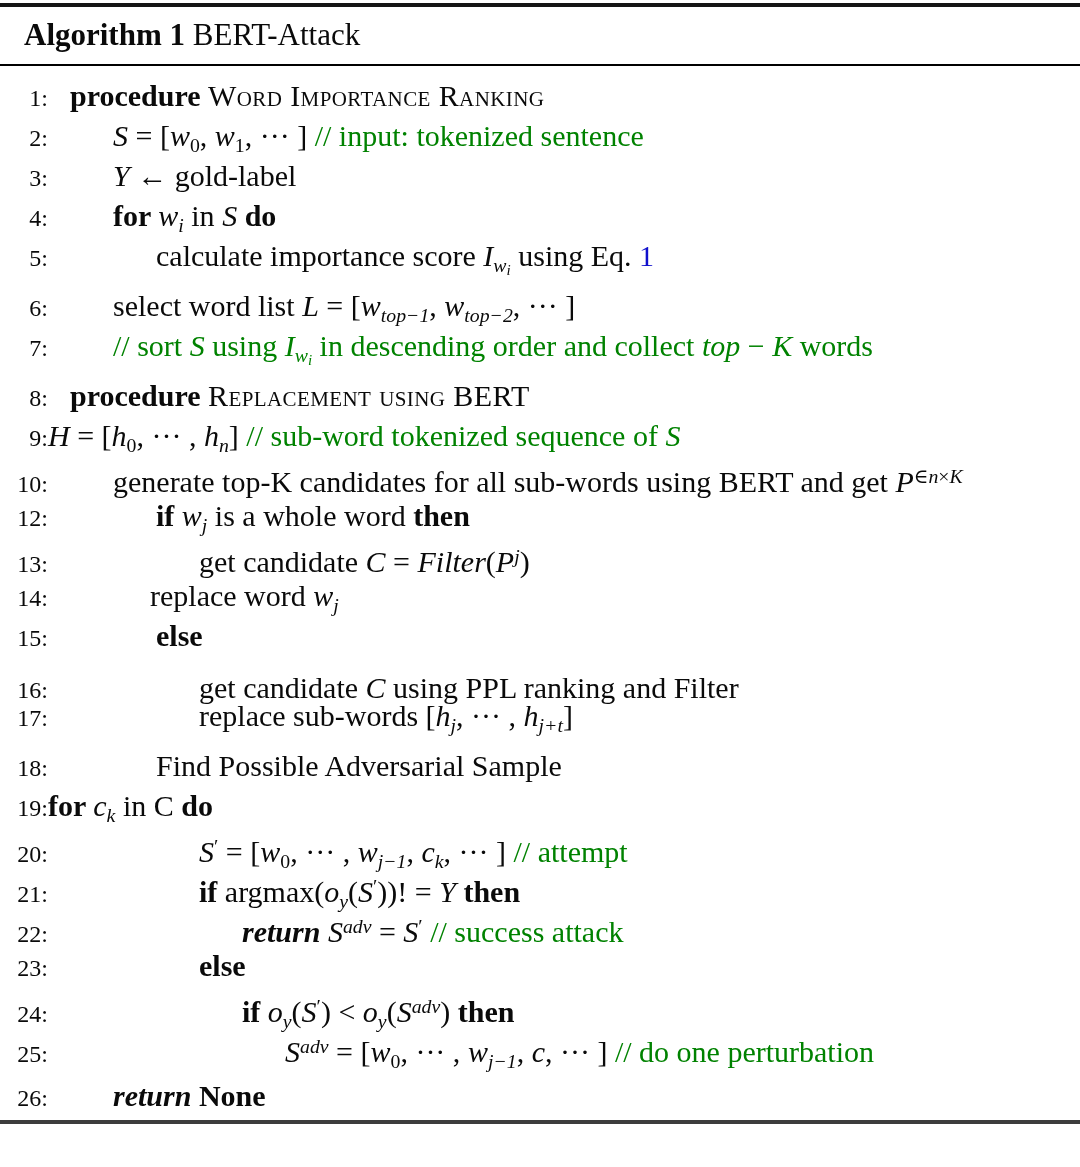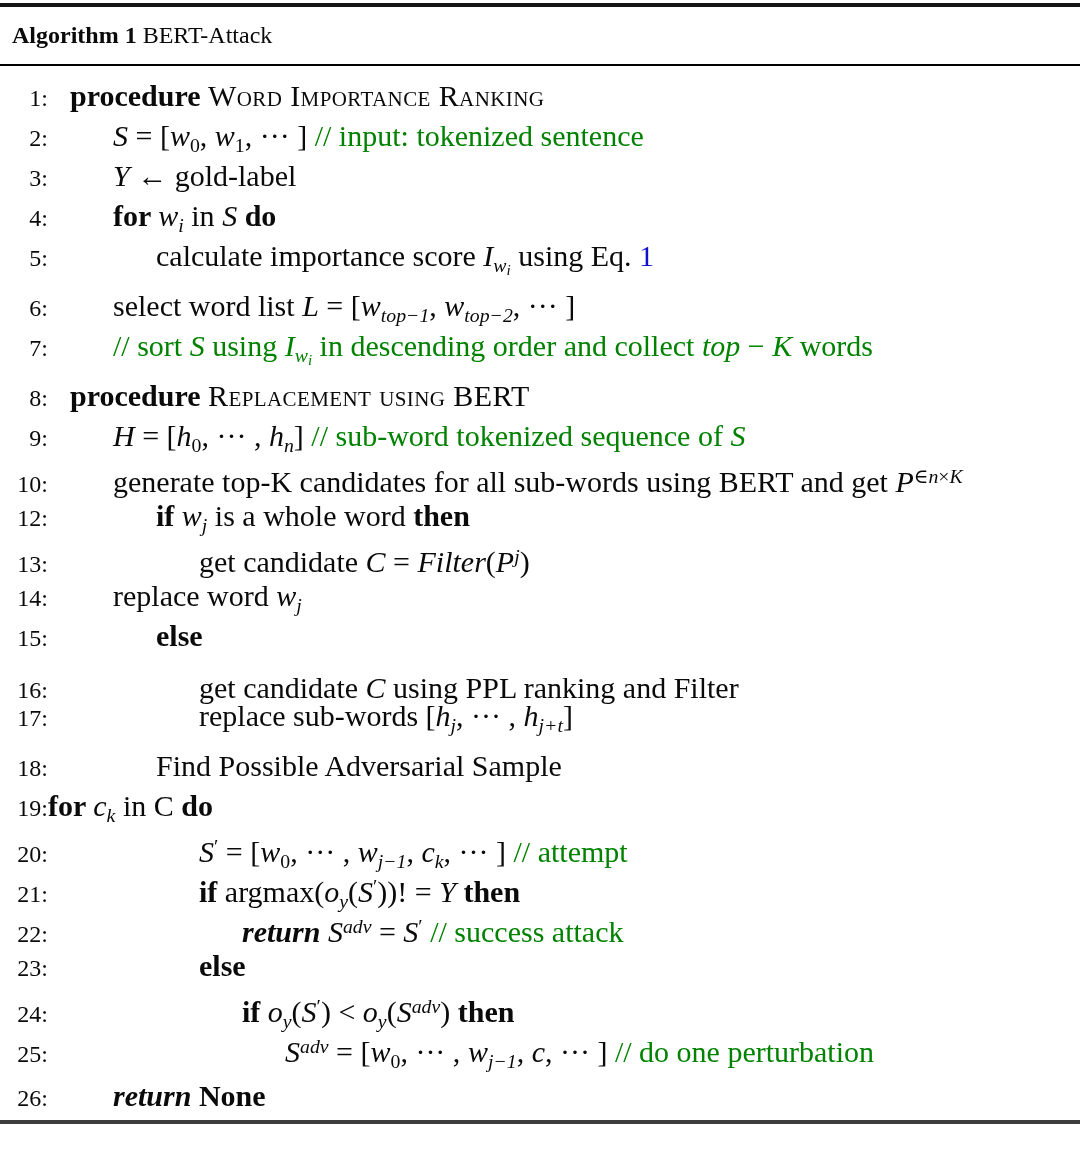--- a/index.html
+++ b/index.html
@@ -15,23 +15,23 @@
     overflow: hidden;
     padding-top: 3px;
     color: var(--ink);
     font-family: "Liberation Serif", "DejaVu Serif", serif;
   }
   .top-rule    { height: 4px; background: #151515; }
   .mid-rule    { height: 2px; background: #000000; }
   .bottom-rule { height: 4px; background: #3d3d3d; margin-top: 4px; }
 
   .algo-header {
-    font-size: 24px;
+    font-size: 31px;
     line-height: 38px;
-    padding: 9px 8px 10px 12px;
+    padding: 9px 8px 10px 24px;
     white-space: nowrap;
   }
   .algo-header .alg-label { font-weight: 700; }
 
   .lines { padding-top: 10px; }
 
   .line {
     display: flex;
     align-items: baseline;
     line-height: 40px;
@@ -106,37 +106,37 @@
     <div class="line">
       <span class="num">7:</span>
       <span class="content" style="margin-left: 65px;"><span class="s-g">// sort </span><span class="s-gi">S</span><span class="s-g"> using </span><span class="s-gi">I</span><span class="s-gsub">w</span><span class="s-gsub2">i</span><span class="s-g"> in descending order and collect </span><span class="s-gi">top</span><span class="s-g"> − </span><span class="s-gi">K</span><span class="s-g"> words</span></span>
     </div>
     <div class="line gap">
       <span class="num">8:</span>
       <span class="content" style="margin-left: 22px;"><span class="s-b">procedure </span><span class="s-sc">Replacement using BERT</span></span>
     </div>
     <div class="line">
       <span class="num">9:</span>
-      <span class="content" style="margin-left: 65px;"><span class="s-i">H</span><span class="s-t"> = [</span><span class="s-i">h</span><span class="s-subn">0</span><span class="s-t">, ··· , </span><span class="s-i">h</span><span class="s-sub">n</span><span class="s-t">] </span><span class="s-g">// sub-word tokenized sequence of </span><span class="s-gi">S</span></span>
+      <span class="content" style=""><span class="s-i">H</span><span class="s-t"> = [</span><span class="s-i">h</span><span class="s-subn">0</span><span class="s-t">, ··· , </span><span class="s-i">h</span><span class="s-sub">n</span><span class="s-t">] </span><span class="s-g">// sub-word tokenized sequence of </span><span class="s-gi">S</span></span>
     </div>
     <div class="line">
       <span class="num">10:</span>
       <span class="content" style="margin-left: 65px;"><span class="s-t">generate top-K candidates for all sub-words using BERT and get </span><span class="s-i">P</span><span class="s-sup">∈</span><span class="s-supi">n</span><span class="s-sup">×</span><span class="s-supi">K</span></span>
     </div>
     <div class="line">
       <span class="num">12:</span>
       <span class="content" style="margin-left: 108px;"><span class="s-b">if </span><span class="s-i">w</span><span class="s-sub">j</span><span class="s-t"> is a whole word </span><span class="s-b">then</span></span>
     </div>
     <div class="line">
       <span class="num">13:</span>
       <span class="content" style="margin-left: 151px;"><span class="s-t">get candidate </span><span class="s-i">C</span><span class="s-t"> = </span><span class="s-i">Filter</span><span class="s-t">(</span><span class="s-i">P</span><span class="s-supi">j</span><span class="s-t">)</span></span>
     </div>
     <div class="line">
       <span class="num">14:</span>
-      <span class="content" style="margin-left: 65px;"><span class="s-t">replace word </span><span class="s-i">w</span><span class="s-sub">j</span></span>
+      <span class="content" style="margin-left: 102px;"><span class="s-t">replace word </span><span class="s-i">w</span><span class="s-sub">j</span></span>
     </div>
     <div class="line">
       <span class="num">15:</span>
       <span class="content" style="margin-left: 108px;"><span class="s-b">else</span></span>
     </div>
     <div class="line">
       <span class="num">16:</span>
       <span class="content" style="margin-left: 151px; margin-top: 12px;"><span class="s-t">get candidate </span><span class="s-i">C</span><span class="s-t"> using PPL ranking and Filter</span></span>
     </div>
     <div class="line">

